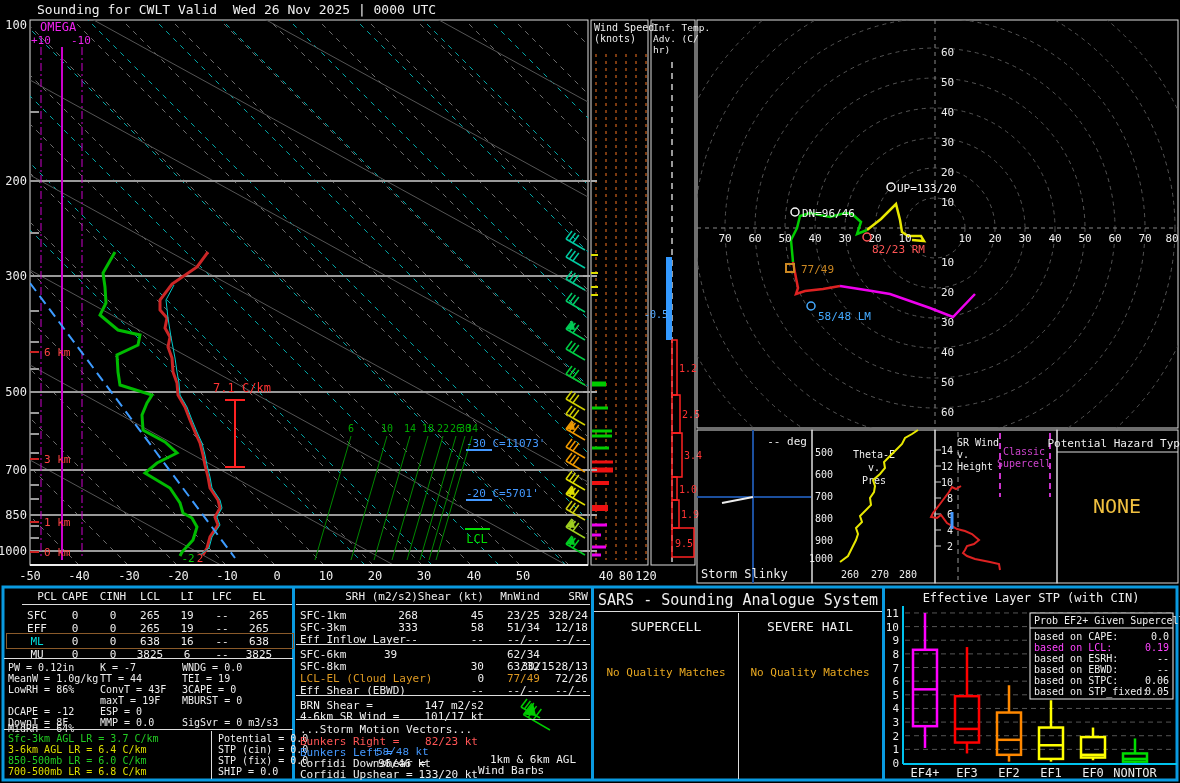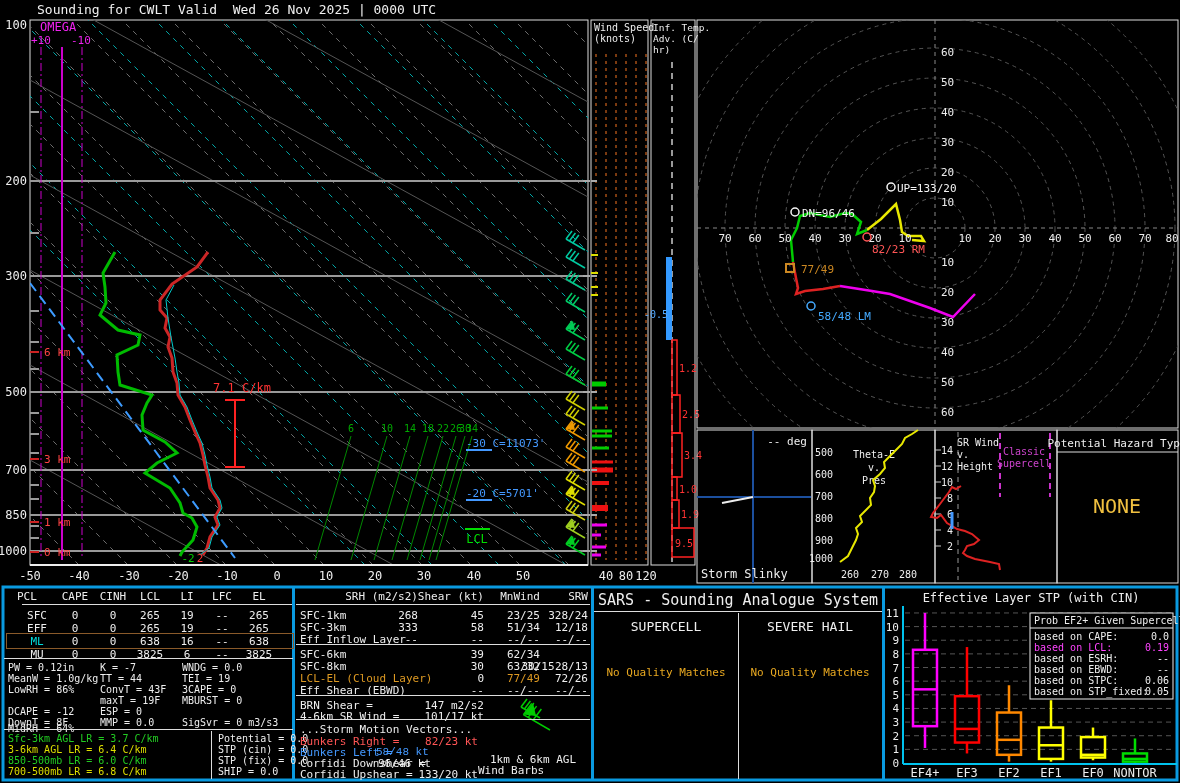--- a/index.html
+++ b/index.html
@@ -515,21 +515,21 @@
         <polygon points="523.4,714.6 533.1999999999999,703.4 536,716" fill="#00cc00"></polygon>
       </g>
       <g>
         <line x1="540" y1="718" x2="521" y2="707" stroke="#00cc00" stroke-width="1.5"></line>
         <line x1="521" y1="707" x2="527" y2="699" stroke="#00cc00" stroke-width="1.5"></line>
         <line x1="524.42" y1="708.98" x2="530.42" y2="700.98" stroke="#00cc00" stroke-width="1.5"></line>
         <line x1="527.84" y1="710.96" x2="533.84" y2="702.96" stroke="#00cc00" stroke-width="1.5"></line>
       </g>
     </svg>
   <div id="parcel-panel" class="hpanel" style="left:4px;top:588px;width:289px;height:193px;">
-      <span style="left: 13px; top: 2px; width: 40px; text-align: left;">PCL</span>
+      <span style="left: 13px; top: 2px; width: 40px; text-align: right;">PCL</span>
       <span style="left: 51px; top: 2px; width: 40px; text-align: center;">CAPE</span>
       <span style="left: 89px; top: 2px; width: 40px; text-align: center;">CINH</span>
       <span style="left: 126px; top: 2px; width: 40px; text-align: center;">LCL</span>
       <span style="left: 163px; top: 2px; width: 40px; text-align: center;">LI</span>
       <span style="left: 198px; top: 2px; width: 40px; text-align: center;">LFC</span>
       <span style="left: 235px; top: 2px; width: 40px; text-align: center;">EL</span>
       <div class="wline" style="left: 18px; top: 16px; width: 270px; height: 1px;"></div>
       <span style="left: 13px; top: 21px; width: 40px; text-align: center; color: rgb(238, 238, 238);">SFC</span>
       <span style="left: 51px; top: 21px; width: 40px; text-align: center; color: rgb(238, 238, 238);">0</span>
       <span style="left: 89px; top: 21px; width: 40px; text-align: center; color: rgb(238, 238, 238);">0</span>
@@ -606,21 +606,21 @@
       <span style="left: 144px; top: 33px; width: 100px; text-align: right; color: rgb(238, 238, 238);">51/34</span>
       <span style="left: 192px; top: 33px; width: 100px; text-align: right; color: rgb(238, 238, 238);">12/18</span>
       <span style="left: 4px; top: 45px; color: rgb(238, 238, 238);">Eff Inflow Layer</span>
       <span style="left: 22px; top: 45px; width: 100px; text-align: right; color: rgb(238, 238, 238);">--</span>
       <span style="left: 88px; top: 45px; width: 100px; text-align: right; color: rgb(238, 238, 238);">--</span>
       <span style="left: 144px; top: 45px; width: 100px; text-align: right; color: rgb(238, 238, 238);">--/--</span>
       <span style="left: 192px; top: 45px; width: 100px; text-align: right; color: rgb(238, 238, 238);">--/--</span>
       <div class="wline" style="left: 0px; top: 56px; width: 294px; height: 1px;"></div>
       <span style="left: 4px; top: 60px; color: rgb(238, 238, 238);">SFC-6km</span>
       <span style="left: 22px; top: 60px; width: 100px; text-align: right; color: rgb(238, 238, 238);"></span>
-      <span style="left: 88px; top: 60px; width: 100px; text-align: right; color: rgb(238, 238, 238);">39</span>
+      <span style="left: 88px; top: 60px; width: 100px; color: rgb(238, 238, 238);">39</span>
       <span style="left: 144px; top: 60px; width: 100px; text-align: right; color: rgb(238, 238, 238);">62/34</span>
       <span style="left: 192px; top: 72px; width: 100px; text-align: center; color: rgb(238, 238, 238);">30/15</span>
       <span style="left: 4px; top: 72px; color: rgb(238, 238, 238);">SFC-8km</span>
       <span style="left: 22px; top: 72px; width: 100px; text-align: right; color: rgb(238, 238, 238);"></span>
       <span style="left: 88px; top: 72px; width: 100px; text-align: right; color: rgb(238, 238, 238);">30</span>
       <span style="left: 144px; top: 72px; width: 100px; text-align: right; color: rgb(238, 238, 238);">63/32</span>
       <span style="left: 192px; top: 72px; width: 100px; text-align: right; color: rgb(238, 238, 238);">28/13</span>
       <span style="left: 4px; top: 84px; color: rgb(221, 153, 34);">LCL-EL (Cloud Layer)</span>
       <span style="left: 22px; top: 84px; width: 100px; text-align: right; color: rgb(238, 238, 238);"></span>
       <span style="left: 88px; top: 84px; width: 100px; text-align: right; color: rgb(238, 238, 238);">0</span>

